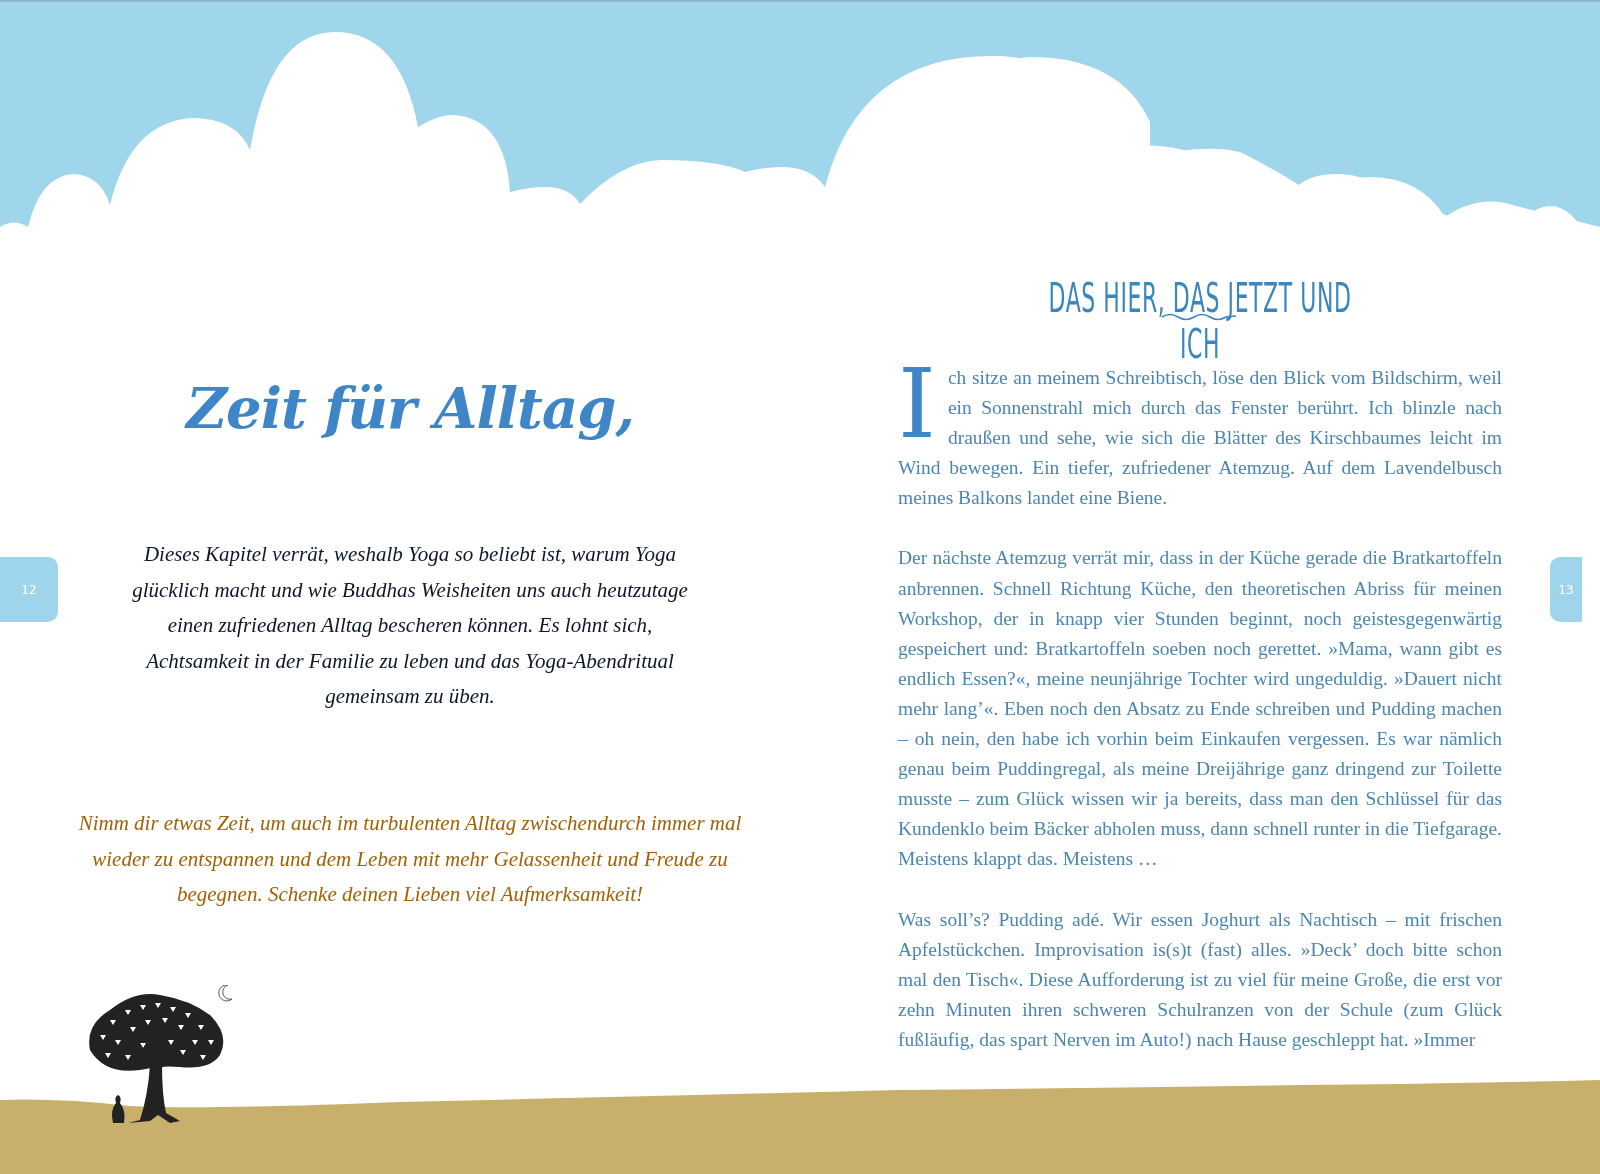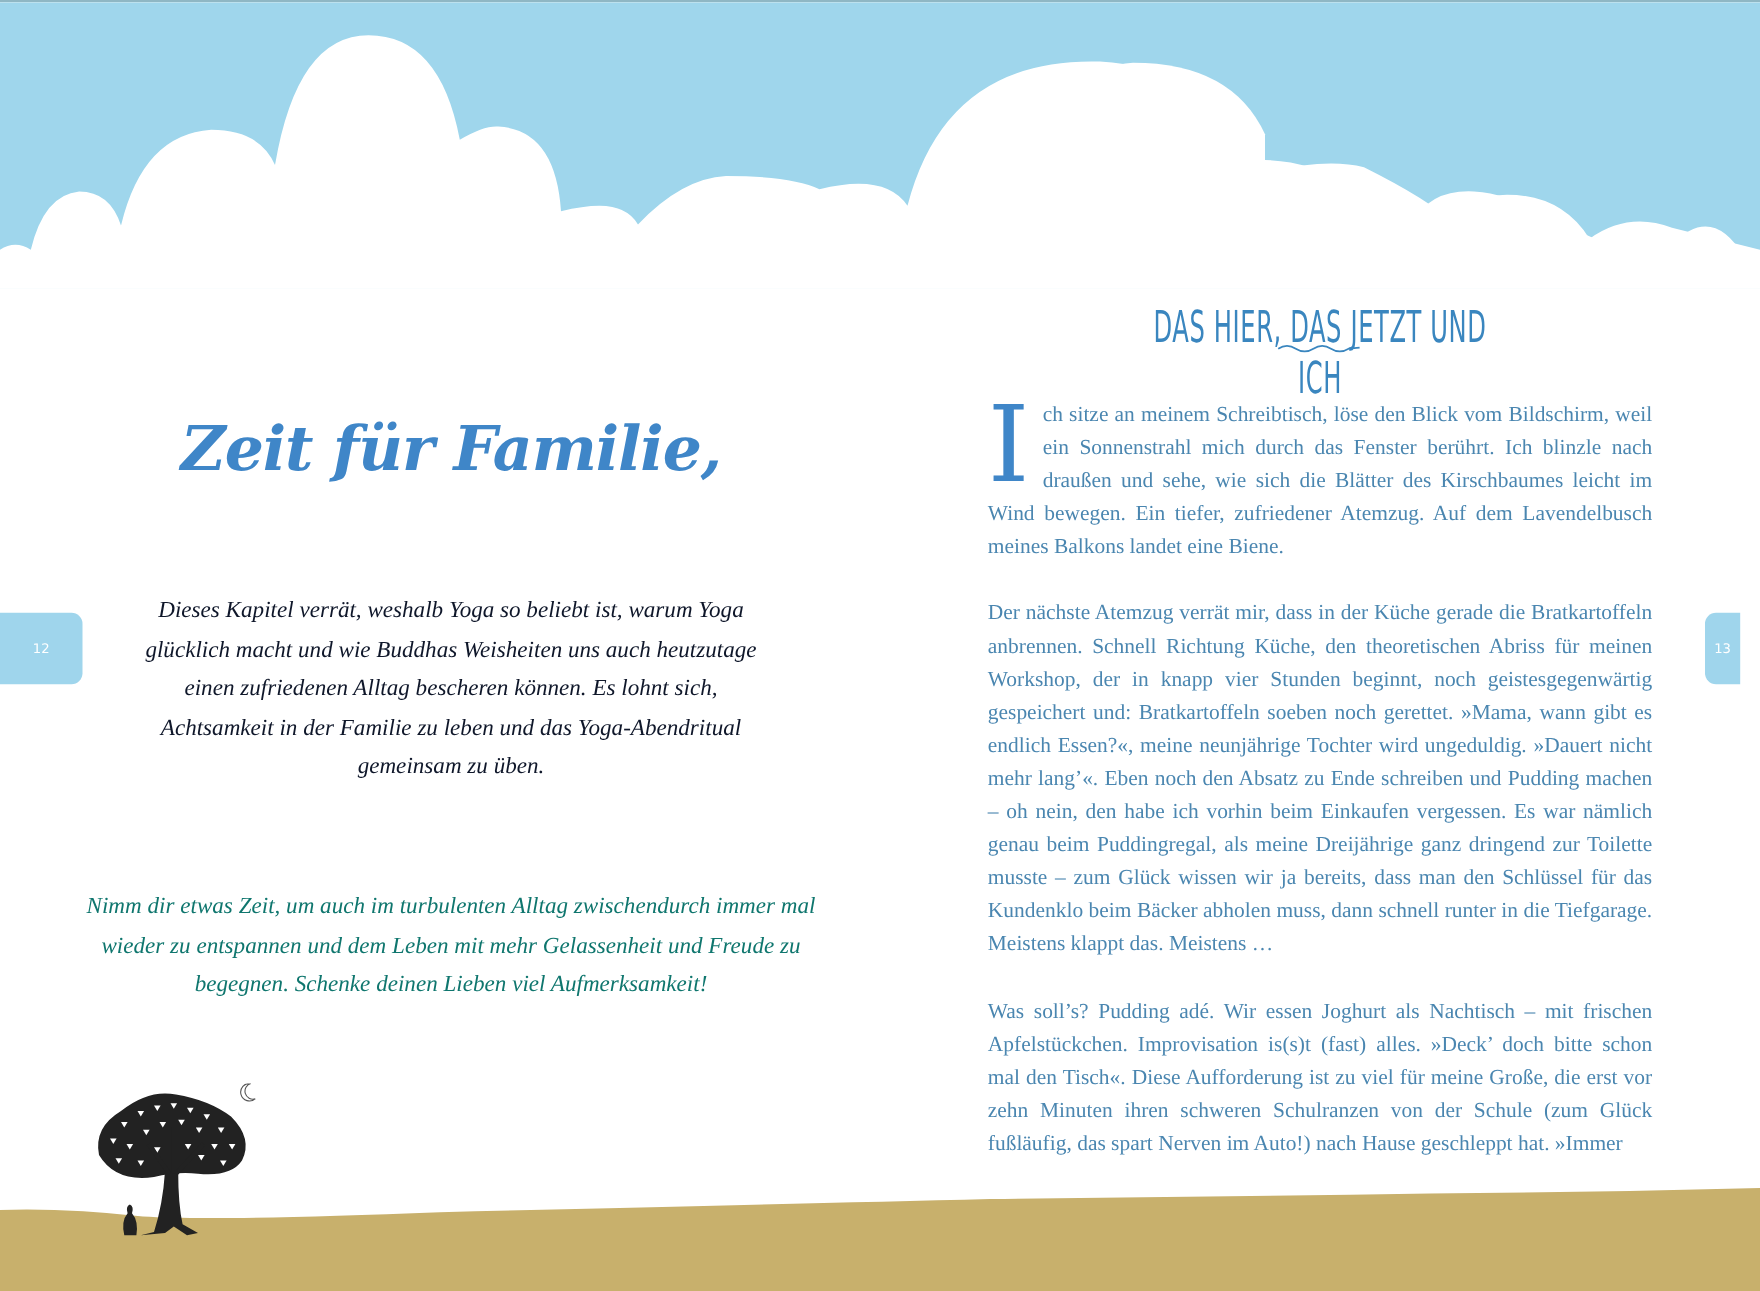--- a/index.html
+++ b/index.html
@@ -6,21 +6,21 @@
     body {
       width: 1600px; height: 1174px; position: relative; overflow: hidden;
       background: #ffffff;
       font-family: "DejaVu Serif", serif;
     }
     .topline { position:absolute; left:0; top:0; width:1600px; height:2px; background:#8fb7c4; }
     .sky { position:absolute; left:0; top:2px; width:1600px; height:260px; }
     .ground { position:absolute; left:0; top:1080px; width:1600px; height:94px; }
 
     .page-num {
-      position:absolute; top:557px; width:75px; height:65px;
+      position:absolute; top:557px; width:58px; height:65px;
       background:#9fd5ec; color:#ffffff;
       font-family:"DejaVu Sans", sans-serif; font-size:12px;
       display:flex; align-items:center; justify-content:center;
     }
     .page-num.left { left:0; border-radius:0 10px 10px 0; }
     .page-num.right { left:1550px; width:32px; border-radius:10px 0 0 10px; }
 
     .chapter-title {
       position:absolute; left:80px; top:330px; width:660px;
       text-align:center; color:#3f86c8;
@@ -30,21 +30,21 @@
     .chapter-title span { display:block; }
 
     .intro {
       position:absolute; left:130px; top:537px; width:560px;
       text-align:center; color:#0f172a;
       font-family:"Liberation Serif", serif; font-style:italic;
       font-size:21px; line-height:35.6px;
     }
     .callout {
       position:absolute; left:70px; top:806px; width:680px;
-      text-align:center; color:#0f766e;
+      text-align:center; color:#a16207;
       font-family:"Liberation Serif", serif; font-style:italic;
       font-size:21px; line-height:35.6px;
     }
 
     .section-heading {
       position:absolute; left:900px; top:242px; width:600px;
       text-align:center; color:#3a86bf;
       font-family:"DejaVu Sans", sans-serif; font-weight:normal;
       font-size:40px; letter-spacing:1px;
       transform: scaleX(0.55); transform-origin: center;
@@ -99,21 +99,21 @@
   </svg>
 
   <div class="page-num left">
     <span>12</span>
   </div>
   <div class="page-num right">
     <span>13</span>
   </div>
 
   <h1 class="chapter-title">
-    <span>Zeit für Familie,</span>
+    <span>Zeit für Alltag,</span>
   </h1>
 
   <div class="intro">Dieses Kapitel verrät, weshalb Yoga so beliebt ist, warum Yoga glücklich macht und wie Buddhas Weisheiten uns auch heutzutage einen zufriedenen Alltag bescheren können. Es lohnt sich, Achtsamkeit in der Familie zu leben und das Yoga-Abendritual gemeinsam zu üben.</div>
 
   <div class="callout">Nimm dir etwas Zeit, um auch im turbulenten Alltag zwischendurch immer mal wieder zu entspannen und dem Leben mit mehr Gelassenheit und Freude zu begegnen. Schenke deinen Lieben viel Aufmerksamkeit!</div>
 
   <svg class="tree" viewBox="0 0 160 150">
     <g>
       <path d="M10,65 Q5,40 30,25 Q55,5 80,10 Q110,15 130,30 Q150,50 140,70 Q130,85 100,82 Q80,80 60,85 Q25,90 10,65 Z" fill="#222"></path>
       <g fill="#ffffff">

